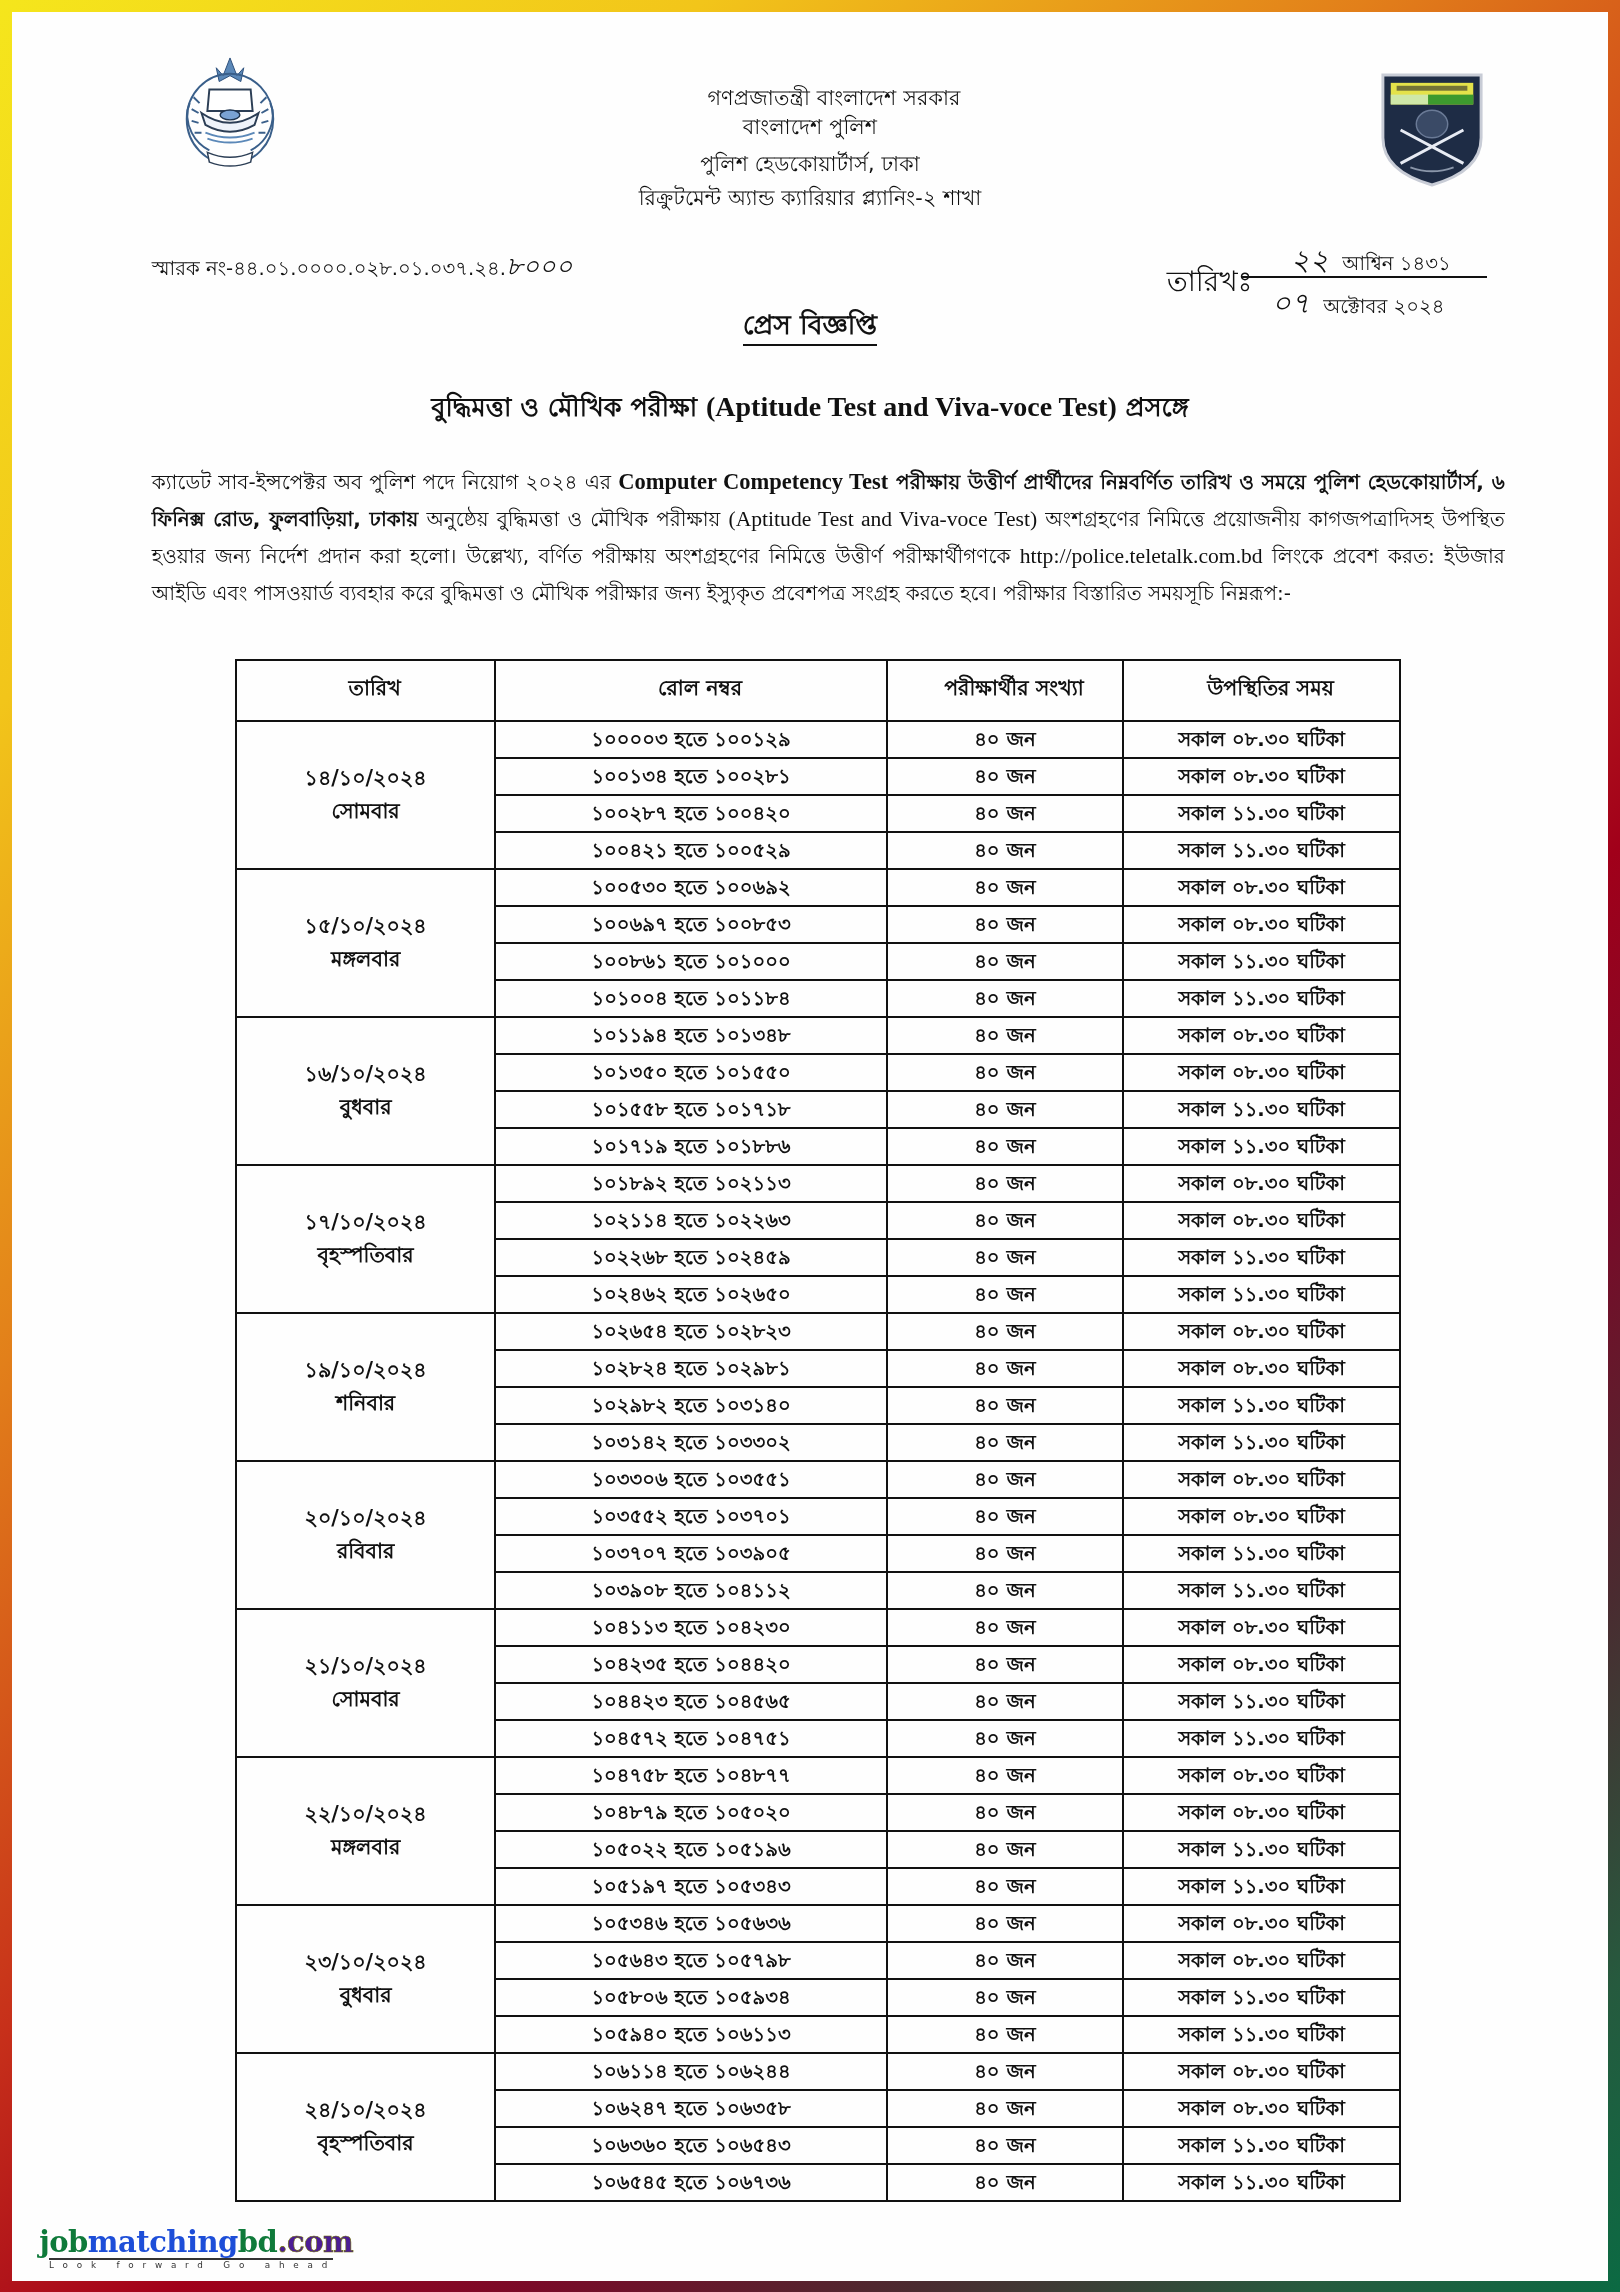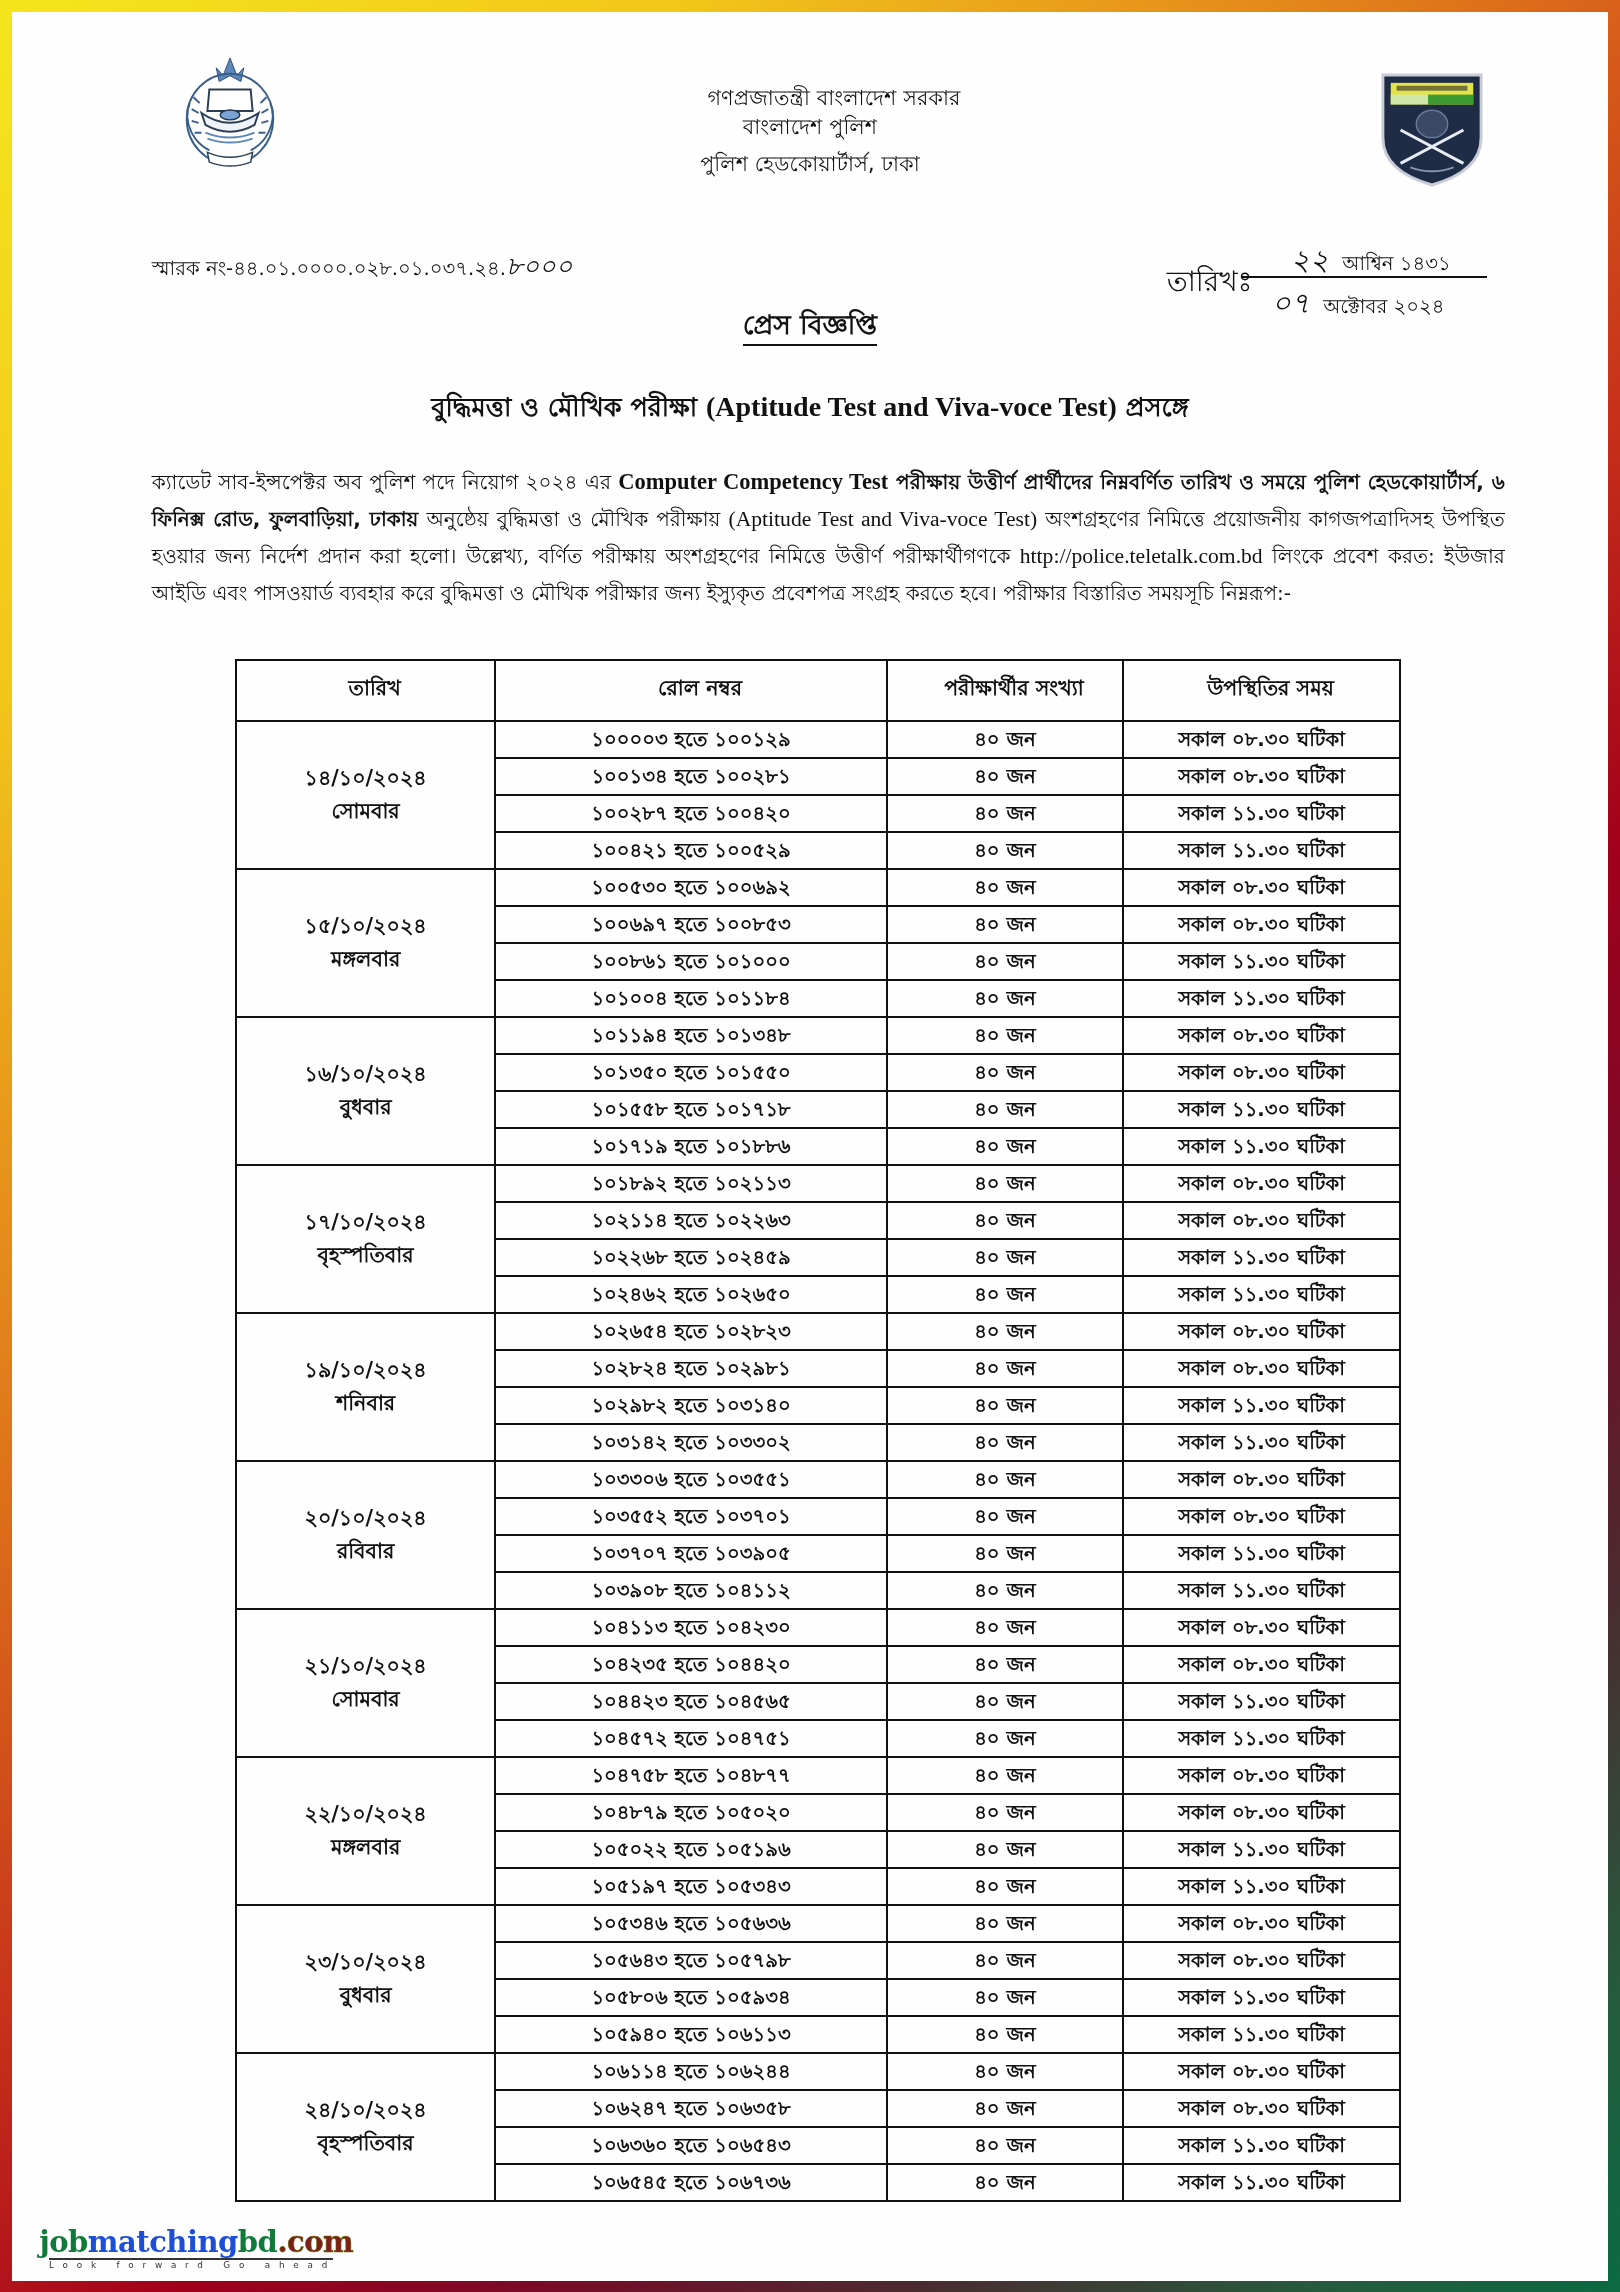--- a/index.html
+++ b/index.html
@@ -75,21 +75,21 @@
   .col-date { width: 260px; }
   .col-roll { width: 392px; }
   .col-count { width: 237px; }
   .col-time { width: 277px; }
 
   
   .wm { left: 27.4px; top: 2215px; }
   .wm-main { font-family: "DejaVu Serif", serif; font-weight: bold; font-size: 29px; letter-spacing: -0.5px; line-height: 31px; }
   .wm-main .g { color: #0f7a3a; }
   .wm-main .r { color: #1d4ed8; }
-  .wm-main .y { color: #7f1d1d; -webkit-text-stroke: 0.6px #6a6a00; }
+  .wm-main .y { color: #4c1d95; -webkit-text-stroke: 0.6px #6a6a00; }
   .wm-rule { height: 2px; background: #333; margin-left: 9.8px; width: 284px; }
   .wm-tag { font-size: 8.8px; letter-spacing: 8.8px; color: #333; margin-left: 9.8px; line-height: 11.8px; }
 </style>
 </head>
 <body>
 
 <div class="page">
 
   <div class="abs logo-left">
     <svg width="116" height="118" viewBox="0 0 118 120">
@@ -118,20 +118,21 @@
       <rect x="20" y="17" width="72" height="5" fill="#2a2a2a" opacity="0.6"></rect>
       <ellipse cx="56" cy="56" rx="16" ry="14" fill="#3a4a66" stroke="#6a7a96" stroke-width="1.5"></ellipse>
       <path d="M24 62 L88 96 M88 62 L24 96" stroke="#e8ecf4" stroke-width="3"></path>
       <path d="M34 100 q22 8 44 0" stroke="#8a96aa" stroke-width="2" fill="none"></path>
     </svg>
   </div>
 
   <div class="hdr-line" style="top:74px;padding-left:48px;">গণপ্রজাতন্ত্রী বাংলাদেশ সরকার</div>
   <div class="hdr-line" style="top:103px;">বাংলাদেশ পুলিশ</div>
   <div class="hdr-line" style="top:140px;">পুলিশ হেডকোয়ার্টার্স, ঢাকা</div>
+  <div class="hdr-line" style="top:174px;">রিক্রুটমেন্ট অ্যান্ড ক্যারিয়ার প্ল্যানিং-২ শাখা</div>
 
   <div class="abs memo">
     <span>স্মারক নং-৪৪.০১.০০০০.০২৮.০১.০৩৭.২৪.</span><span class="hand">৮০০০</span>
   </div>
 
   <div class="abs date-block">
     <span class="date-label">তারিখঃ</span>
     <span class="date-top">
       <span class="hand-num">২২</span><span>আশ্বিন ১৪৩১</span>
     </span>

